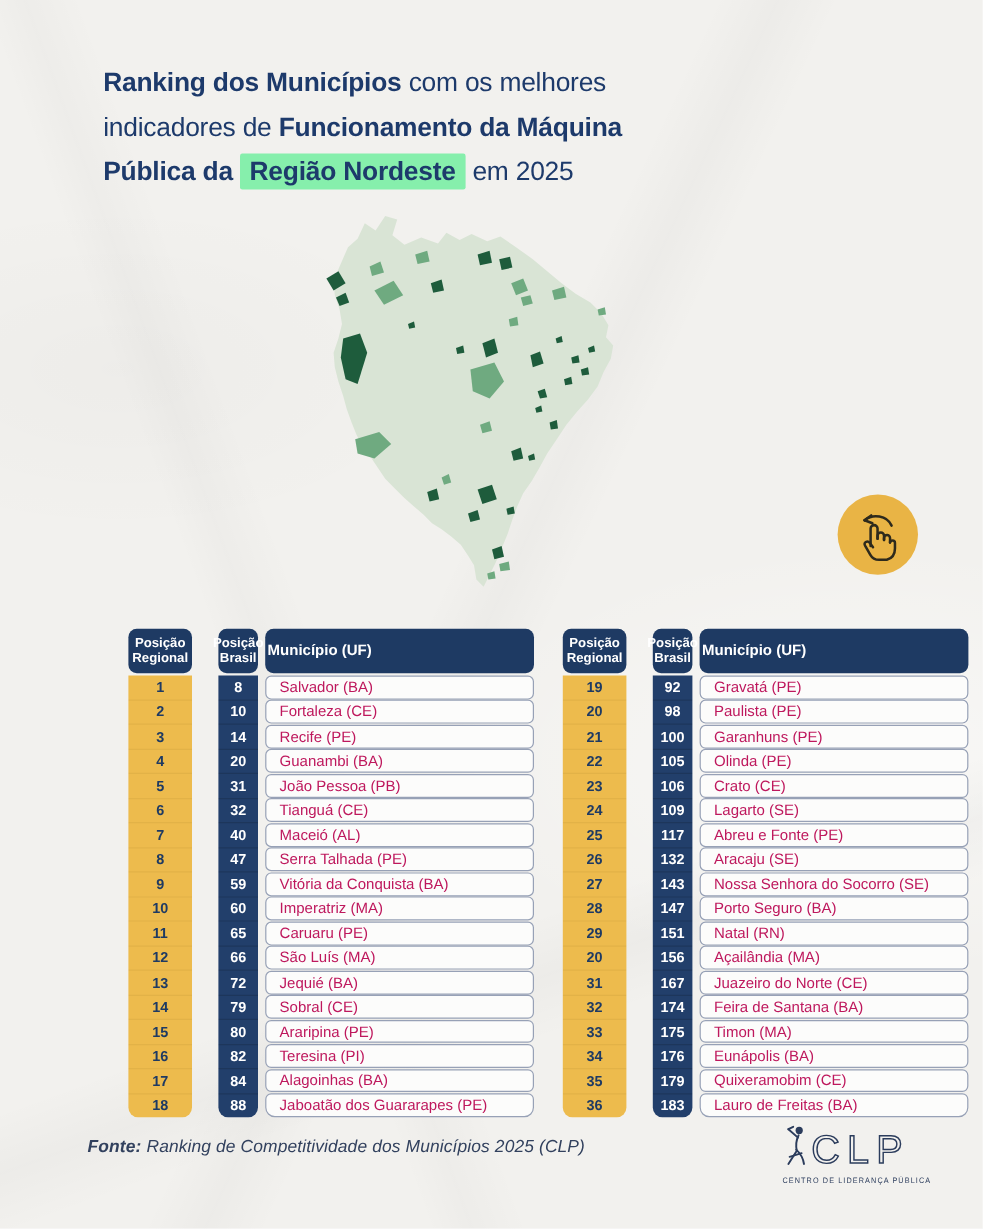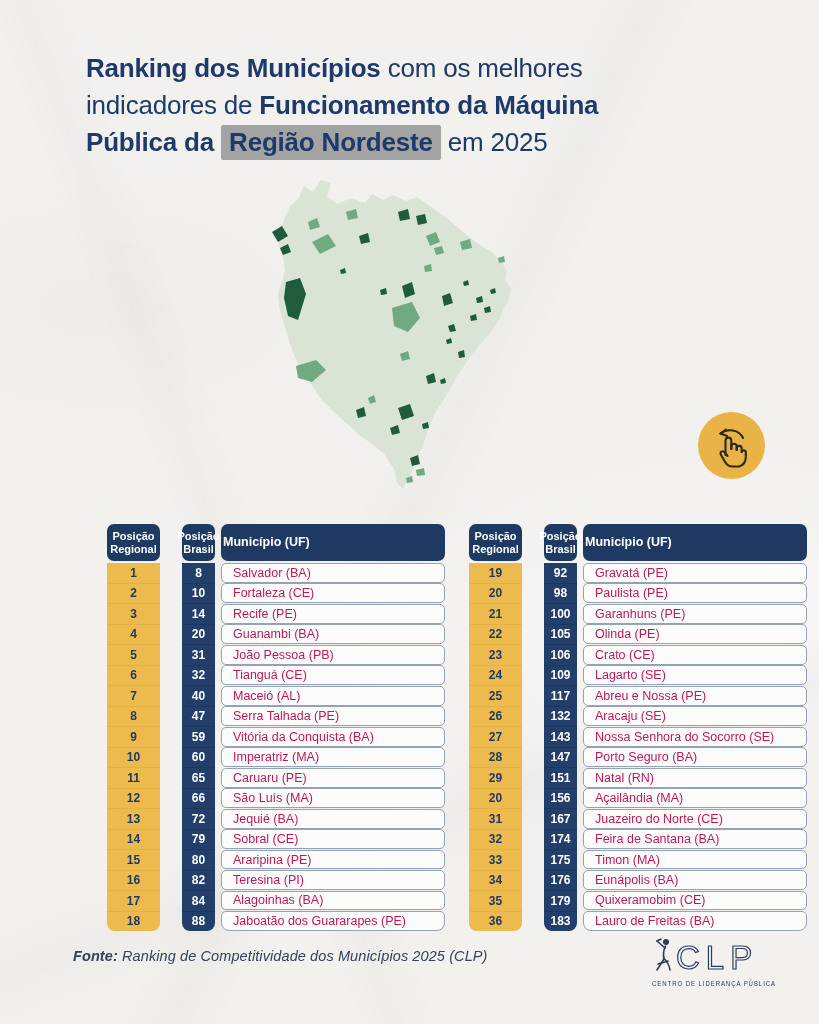--- a/index.html
+++ b/index.html
@@ -16,26 +16,26 @@
       linear-gradient(115deg, transparent 46%, rgba(0,0,0,0.025) 50%, transparent 54%),
       linear-gradient(70deg, transparent 30%, rgba(0,0,0,0.02) 33%, transparent 37%),
       linear-gradient(160deg, transparent 70%, rgba(0,0,0,0.022) 74%, transparent 78%),
       radial-gradient(ellipse 400px 200px at 12% 30%, rgba(0,0,0,0.02), transparent 70%),
       radial-gradient(ellipse 500px 260px at 88% 62%, rgba(255,255,255,0.5), transparent 70%);
   }
 
   
   .title {
     position:absolute; left:86px; top:50px; width:690px;
-    font-size:26px; line-height:37px; color:#1D3A6B; letter-spacing:-0.2px;
+    font-size:22px; line-height:37px; color:#1D3A6B; letter-spacing:-0.2px;
     font-weight:400;
   }
   .title .b { font-weight:700; }
   .title .hl {
-    background:#a3a3a3; font-weight:700; padding:2px 8px 3px 8px; border-radius:2px;
+    background:#86efac; font-weight:700; padding:2px 8px 3px 8px; border-radius:2px;
   }
 
   
   .map-wrap { position:absolute; left:220px; top:170px; width:352px; height:342px; }
 
   
   .swipe-btn {
     position:absolute; left:698px; top:412px; width:67px; height:67px;
     border-radius:50%; background:#E9B445; border:none; cursor:pointer;
     display:flex; align-items:center; justify-content:center; padding:0;
@@ -296,21 +296,21 @@
       </div>
       <div class="col col-mun">
         <div class="col-head mun-head">Município (UF)</div>
         <div class="col-body mun-body">
             <div class="cell-mun">Gravatá (PE)</div>
             <div class="cell-mun">Paulista (PE)</div>
             <div class="cell-mun">Garanhuns (PE)</div>
             <div class="cell-mun">Olinda (PE)</div>
             <div class="cell-mun">Crato (CE)</div>
             <div class="cell-mun">Lagarto (SE)</div>
-            <div class="cell-mun">Abreu e Nossa (PE)</div>
+            <div class="cell-mun">Abreu e Fonte (PE)</div>
             <div class="cell-mun">Aracaju (SE)</div>
             <div class="cell-mun">Nossa Senhora do Socorro (SE)</div>
             <div class="cell-mun">Porto Seguro (BA)</div>
             <div class="cell-mun">Natal (RN)</div>
             <div class="cell-mun">Açailândia (MA)</div>
             <div class="cell-mun">Juazeiro do Norte (CE)</div>
             <div class="cell-mun">Feira de Santana (BA)</div>
             <div class="cell-mun">Timon (MA)</div>
             <div class="cell-mun">Eunápolis (BA)</div>
             <div class="cell-mun">Quixeramobim (CE)</div>

